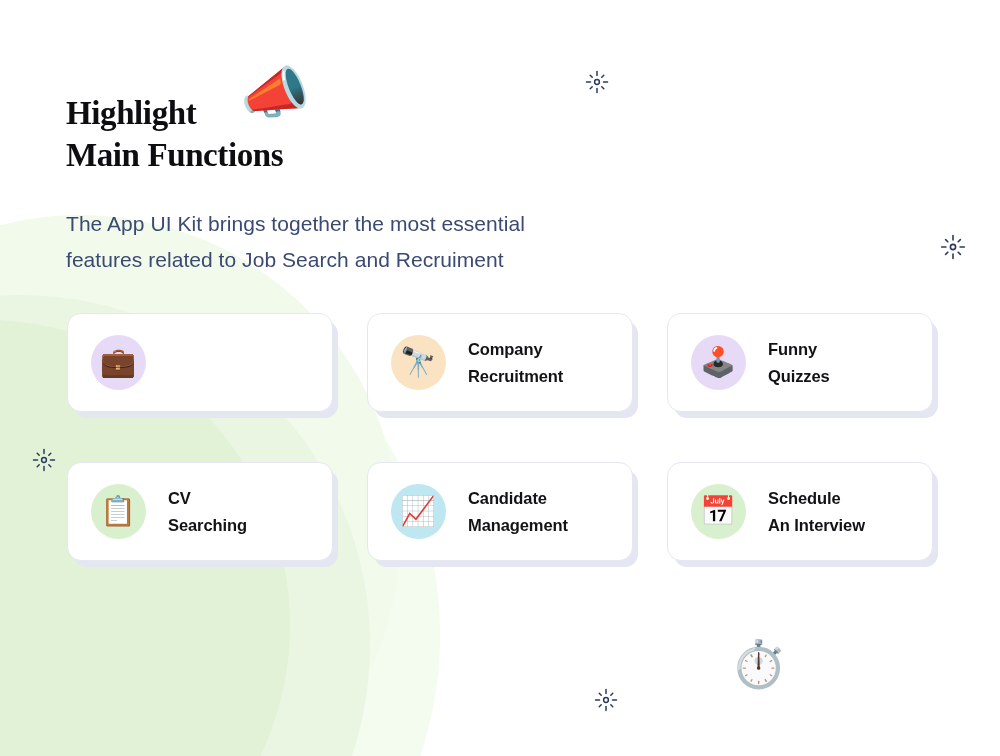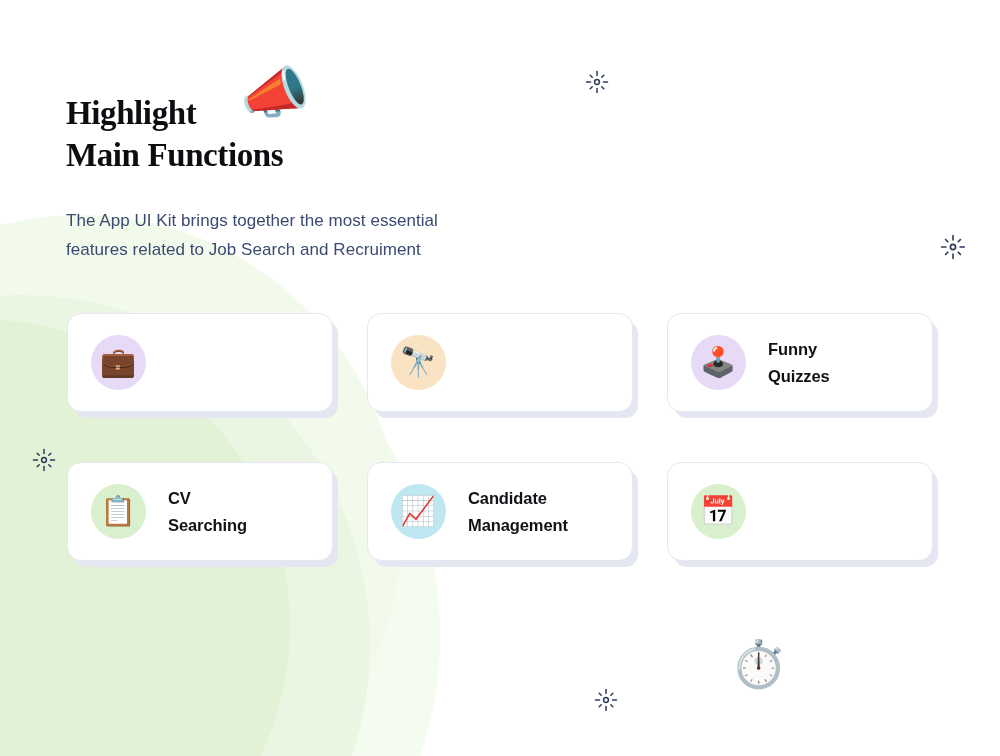--- a/index.html
+++ b/index.html
@@ -94,21 +94,21 @@
     font-size: 56px;
     line-height: 78px;
     text-align: center;
     user-select: none;
   }
 
   .subtitle {
     position: absolute;
     left: 66px;
     top: 206px;
-    font-size: 17px;
+    font-size: 21px;
     line-height: 1.72;
     color: #3b4a72;
     white-space: pre-line;
     letter-spacing: 0.05px;
   }
 
   
   .cards {
     position: absolute;
     left: 67px;
@@ -197,20 +197,22 @@
 features related to Job Search and Recruiment</div>
 
   <div class="cards">
 
     <div class="card">
       <div class="card-icon" style="background:#e7daf7">💼</div>
     </div>
 
     <div class="card">
       <div class="card-icon" style="background:#f9e3c2">🔭</div>
+      <div class="card-label">Company
+Recruitment</div>
     </div>
 
     <div class="card">
       <div class="card-icon" style="background:#e7daf7">🕹️</div>
       <div class="card-label">Funny
 Quizzes</div>
     </div>
 
     <div class="card">
       <div class="card-icon" style="background:#d8f0cd">📋</div>
@@ -219,20 +221,22 @@
     </div>
 
     <div class="card">
       <div class="card-icon" style="background:#bfe7f2">📈</div>
       <div class="card-label">Candidate
 Management</div>
     </div>
 
     <div class="card">
       <div class="card-icon" style="background:#d8f0cd">📅</div>
+      <div class="card-label">Schedule
+An Interview</div>
     </div>
 
   </div>
 
   <div class="sparkle" style="left:585px; top:70px;">
     <svg width="24" height="24" viewBox="0 0 24 24">
       <g stroke="#2d3a5c" stroke-width="1.5" stroke-linecap="round">
         <circle cx="12" cy="12" r="2.4" fill="none"></circle>
         <line x1="12" y1="1.5" x2="12" y2="5.5"></line>
         <line x1="12" y1="18.5" x2="12" y2="22.5"></line>

